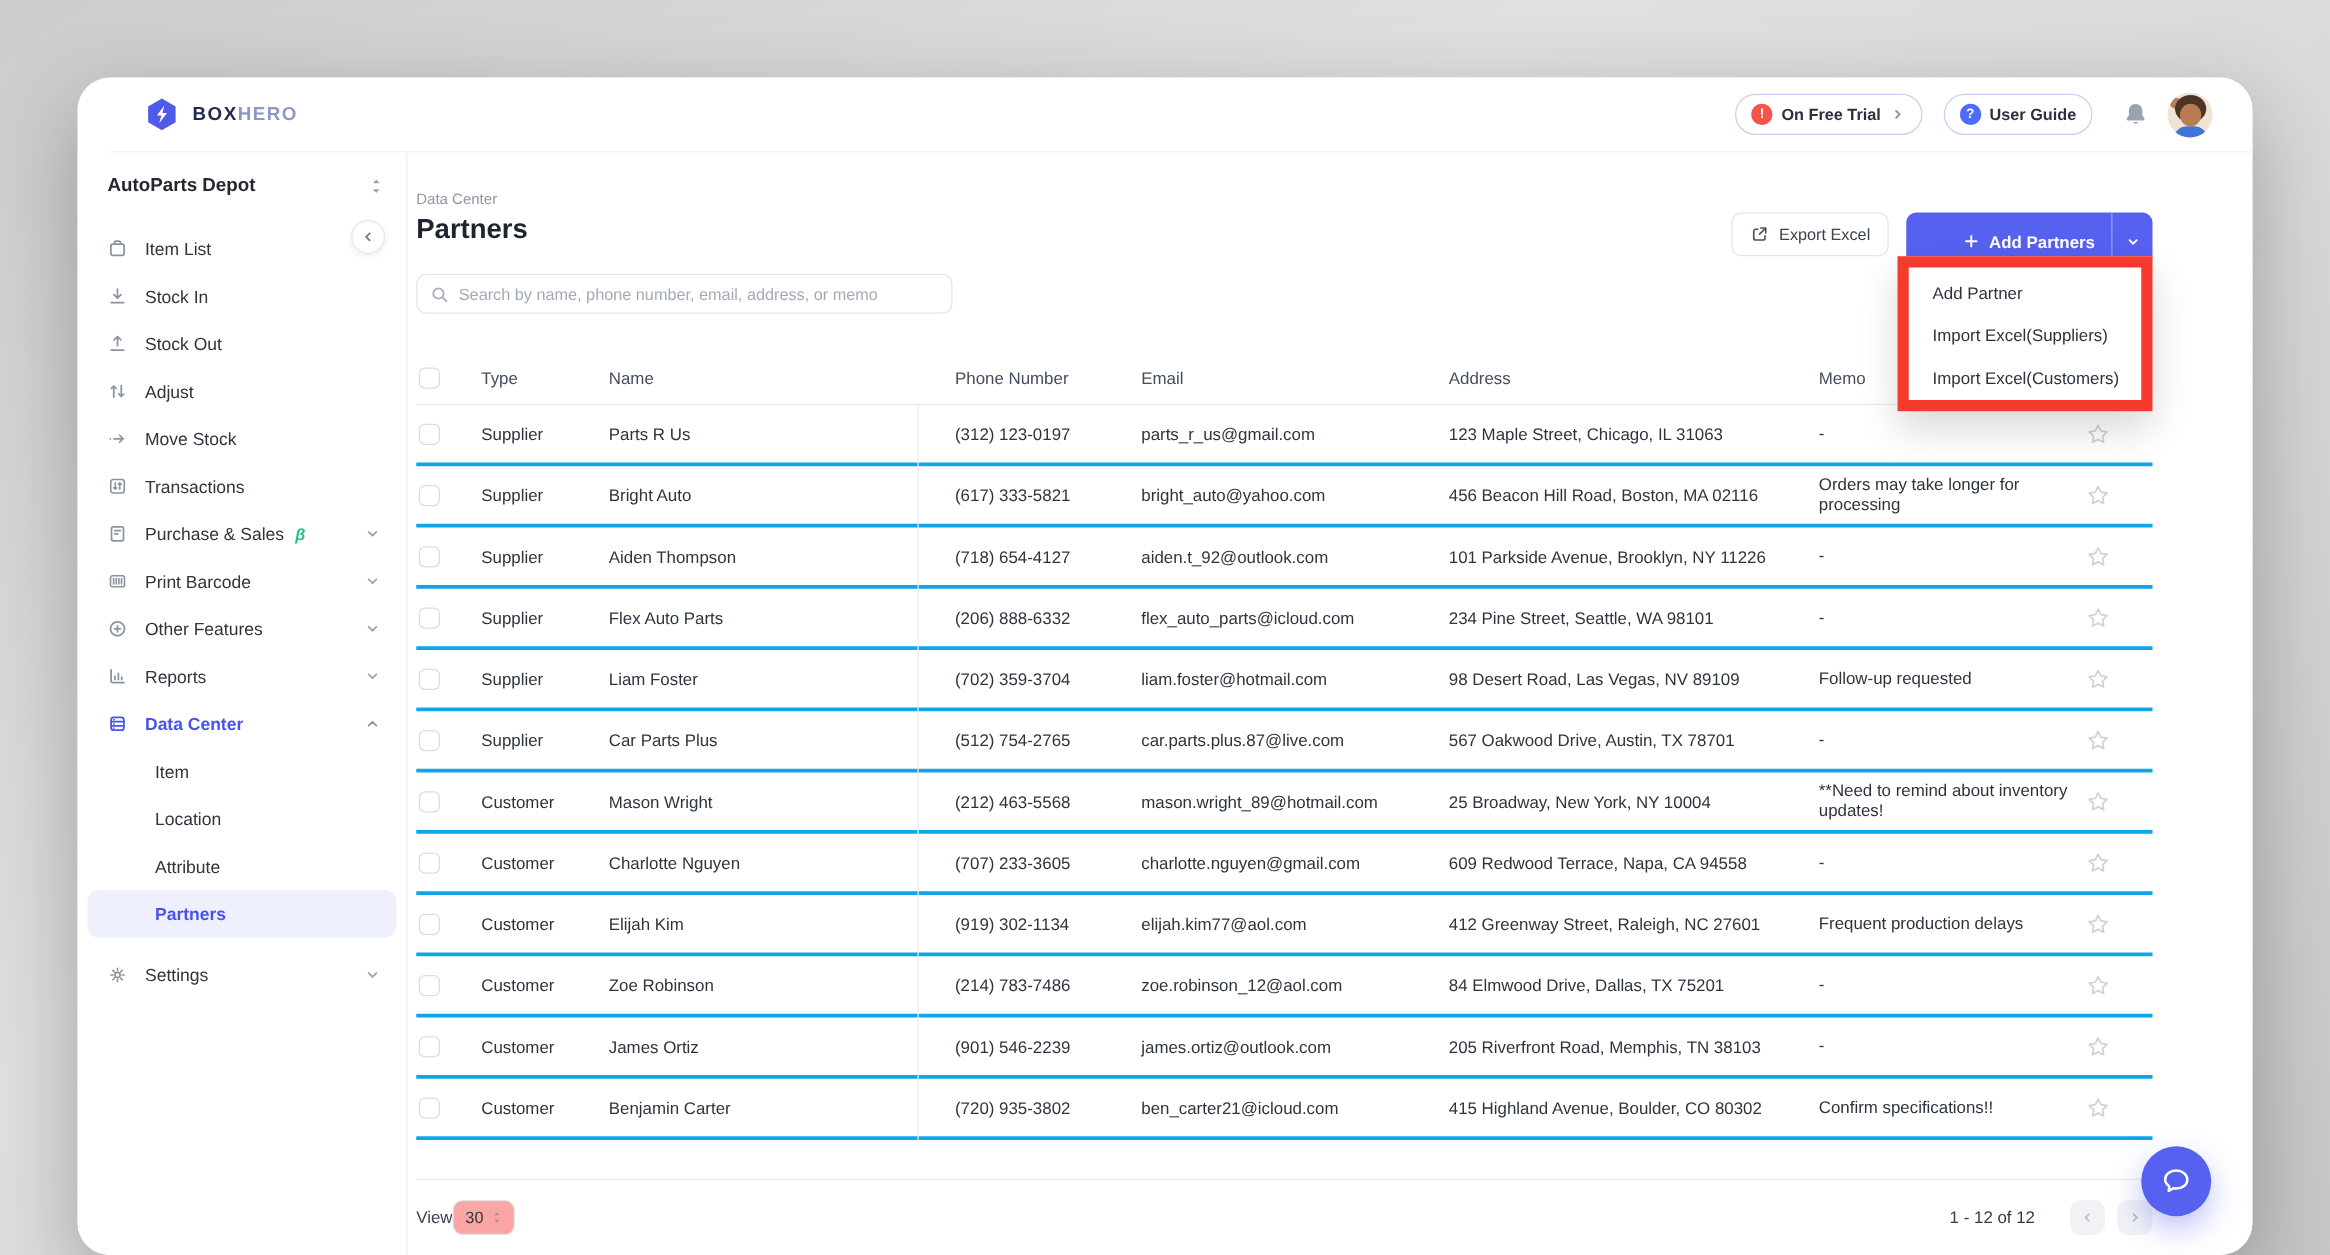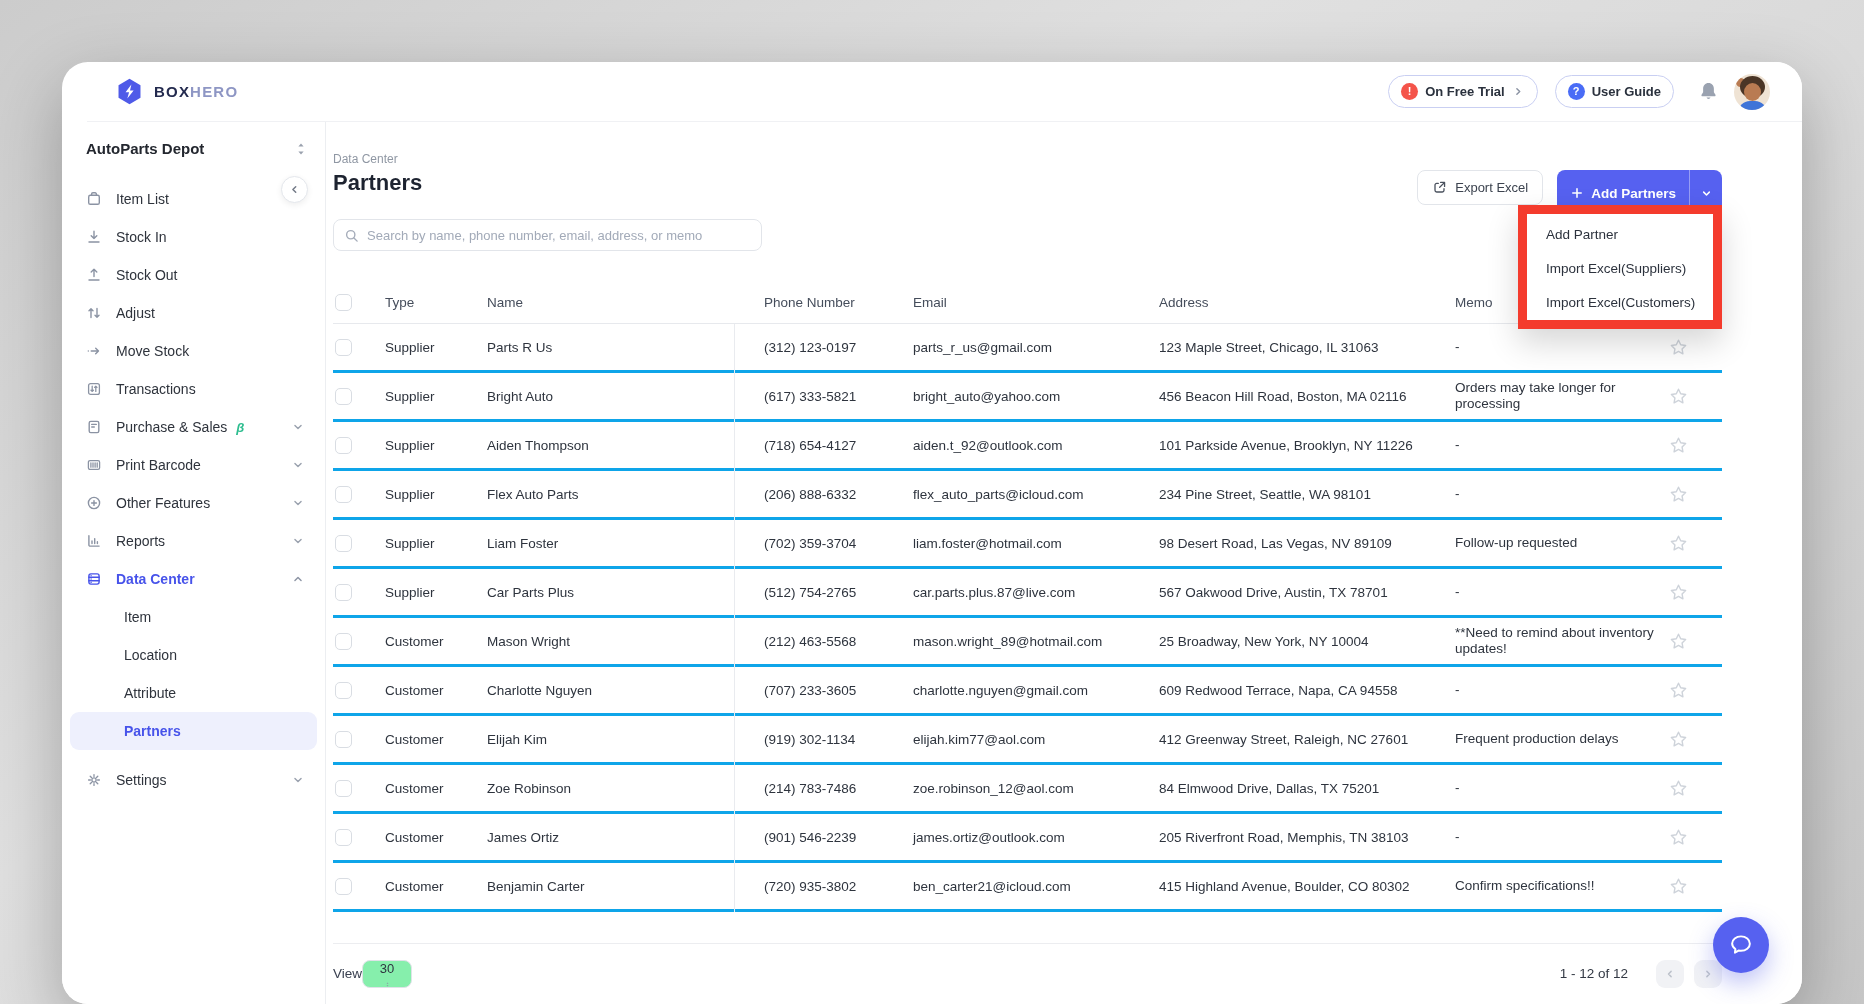--- a/index.html
+++ b/index.html
@@ -65,21 +65,21 @@
   .main { position:absolute; top:60px; left:234px; right:0; bottom:0; background:#fff; }
   .content { position:relative; margin:0 80px 0 37px; height:100%; }
   .breadcrumb { position:absolute; top:30px; left:0; font-size:12px; color:#8f97a3; cursor:pointer; }
   .page-title { position:absolute; top:48px; left:0; font-size:22px; font-weight:700; color:#1d2330; }
 
   .actions { position:absolute; top:48px; right:0; display:flex; gap:14px; }
   .btn-export { display:flex; align-items:center; gap:8px; height:35px; padding:12px 14px;
                 background:#fff; border:1px solid #e2e5ea; border-radius:8px;
                 font-size:13px; font-weight:500; color:#3c434f; cursor:pointer; }
   .btn-add { display:flex; align-items:stretch; height:46px; border-radius:8px;
-             background:#5661f0; color:#fff; overflow:hidden; cursor:pointer; }
+             background:#5661f0; color:#fff; overflow:hidden; cursor:pointer;padding-left:32px; }
   .btn-add-main { display:flex; align-items:center; gap:7px; padding:0 13px;
                   font-size:13.5px; font-weight:600; }
   .btn-add-sep { width:1px; background:rgba(255,255,255,.38); margin:0; }
   .btn-add-caret { width:32px; display:flex; align-items:center; justify-content:center; }
 
   .search-box { position:absolute; top:97px; left:0; width:429px; height:32px;
                 border:1px solid #e2e5ea; border-radius:8px; display:flex; align-items:center;
                 padding:0 10px; background:#fff; }
   .search-box input { border:none; outline:none; flex:1; font-size:13px; color:#3a414d;
                       margin-left:8px; font-family:"Liberation Sans", sans-serif; background:transparent; }
@@ -99,21 +99,21 @@
   .checkbox { width:17px; height:17px; border:1.5px solid #d9dde3; border-radius:5px; background:#fff; cursor:pointer; }
   .col-divider { position:absolute; left:401px; top:202px; height:588px; width:1px; background:#e9ebef; }
 
   
   .tfooter { position:absolute; top:821px; left:0; right:0; height:60px;
              border-top:1px solid #ecedf0; display:flex; align-items:center;
              justify-content:space-between; }
   .view-group { display:flex; align-items:center; font-size:13.5px; color:#394050; }
   .view-select { display:flex; align-items:center; justify-content:center; gap:6px;
                  width:50px; height:28px; border:1px solid #dfe3e8; border-radius:8px;
-                 font-size:13px; color:#2f3540; cursor:pointer; background:#86efac;flex-direction:column; }
+                 font-size:13px; color:#2f3540; cursor:pointer; background:#fca5a5; }
   .pager { display:flex; align-items:center; }
   .range { font-size:13.5px; color:#343a45; margin-right:28px; }
   .page-btn { width:28px; height:28px; border-radius:9px; background:#f1f2f5; border:none;
               display:flex; align-items:center; justify-content:center; cursor:pointer; }
   .page-btn + .page-btn { margin-left:10px; }
 
   
   .dropdown-annot { position:absolute; top:83px; left:1185px; width:204px; height:124px;
                     border:9px solid #f43b2d; background:#fff; z-index:8;
                     box-shadow:0 14px 30px rgba(0,0,0,.16); }

